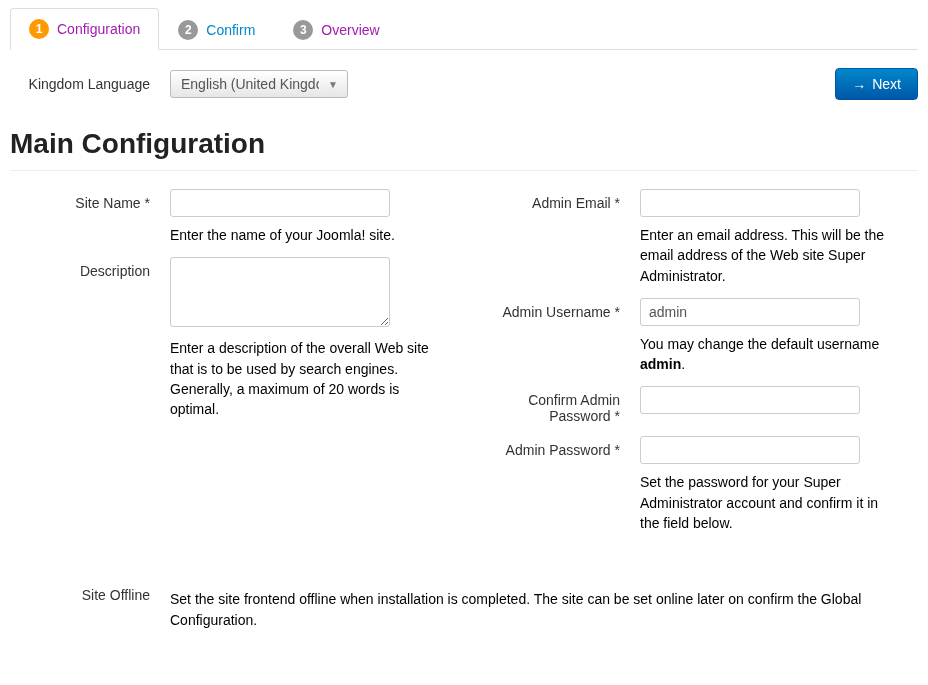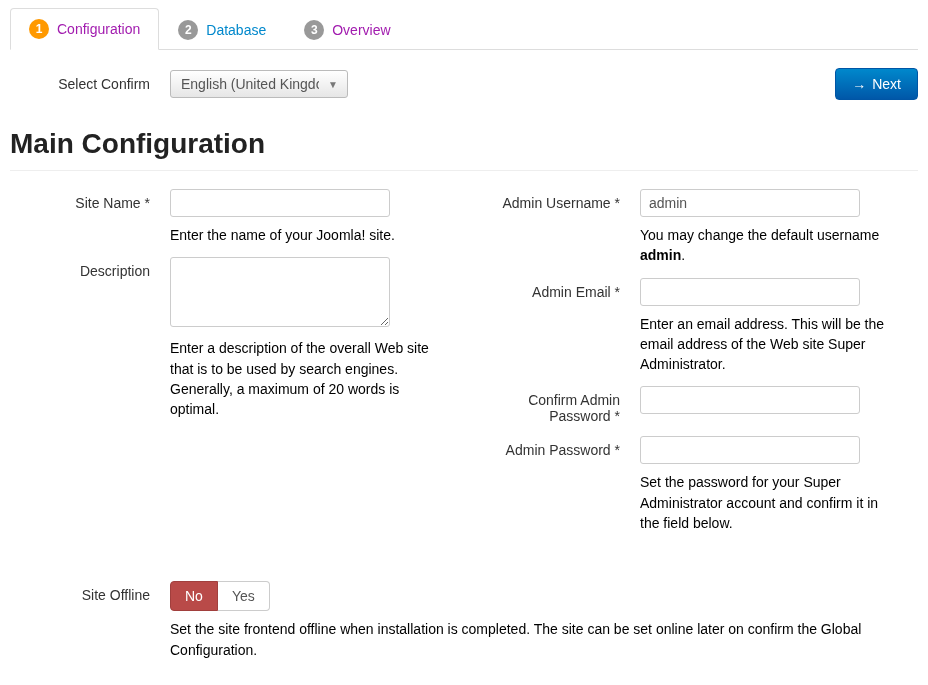--- a/index.html
+++ b/index.html
@@ -185,30 +185,30 @@
 </head>
 <body>
 
 <div class="tabs">
   <div class="tab active">
     <span class="tab-badge">1</span>
     <span class="tab-label">Configuration</span>
   </div>
   <div class="tab link">
     <span class="tab-badge">2</span>
-    <span class="tab-label">Database</span>
+    <span class="tab-label">Confirm</span>
   </div>
   <div class="tab">
     <span class="tab-badge">3</span>
     <span class="tab-label">Overview</span>
   </div>
 </div>
 
 <div class="toolbar-row">
-  <div class="toolbar-label">Select Confirm</div>
+  <div class="toolbar-label">Kingdom Language</div>
   <div class="select-wrap">
     <select>
       <option>English (United Kingdom)</option>
     </select>
     <span class="select-caret">▼</span>
   </div>
   <div class="spacer"></div>
   <button class="btn-next">
     <span class="arrow-right">→</span>
     <span>Next</span>
@@ -232,31 +232,31 @@
       <div class="form-label">Description</div>
       <div class="form-control-wrap">
         <textarea class="text-area" style=""></textarea>
         <div class="help-text">Enter a description of the overall Web site that is to be used by search engines. Generally, a maximum of 20 words is optimal.</div>
       </div>
     </div>
   </div>
 
   <div class="form-col">
     <div class="form-row">
+      <div class="form-label">Admin Email *</div>
+      <div class="form-control-wrap">
+        <input type="text" class="text-input" value="" style="">
+        <div class="help-text">Enter an email address. This will be the email address of the Web site Super Administrator.</div>
+      </div>
+    </div>
+    <div class="form-row">
       <div class="form-label">Admin Username *</div>
       <div class="form-control-wrap">
         <input type="text" class="text-input" value="admin" style="">
         <div class="help-text"><span>You may change the default username </span><strong>admin</strong><span>.</span></div>
-      </div>
-    </div>
-    <div class="form-row">
-      <div class="form-label">Admin Email *</div>
-      <div class="form-control-wrap">
-        <input type="text" class="text-input" value="" style="">
-        <div class="help-text">Enter an email address. This will be the email address of the Web site Super Administrator.</div>
       </div>
     </div>
     <div class="form-row">
       <div class="form-label">Confirm Admin Password *</div>
       <div class="form-control-wrap">
         <input type="password" class="text-input" value="" style="">
       </div>
     </div>
     <div class="form-row">
       <div class="form-label">Admin Password *</div>
@@ -264,19 +264,15 @@
         <input type="password" class="text-input" value="" style="">
         <div class="help-text">Set the password for your Super Administrator account and confirm it in the field below.</div>
       </div>
     </div>
   </div>
 </div>
 
 <div class="full-row">
   <div class="form-label">Site Offline</div>
   <div class="form-control-wrap">
-    <div class="btn-group">
-      <button class="btn-toggle active">No</button>
-      <button class="btn-toggle">Yes</button>
-    </div>
     <div class="help-text" style="max-width:none;">Set the site frontend offline when installation is completed. The site can be set online later on confirm the Global Configuration.</div>
   </div>
 </div>
 
 </body></html>

